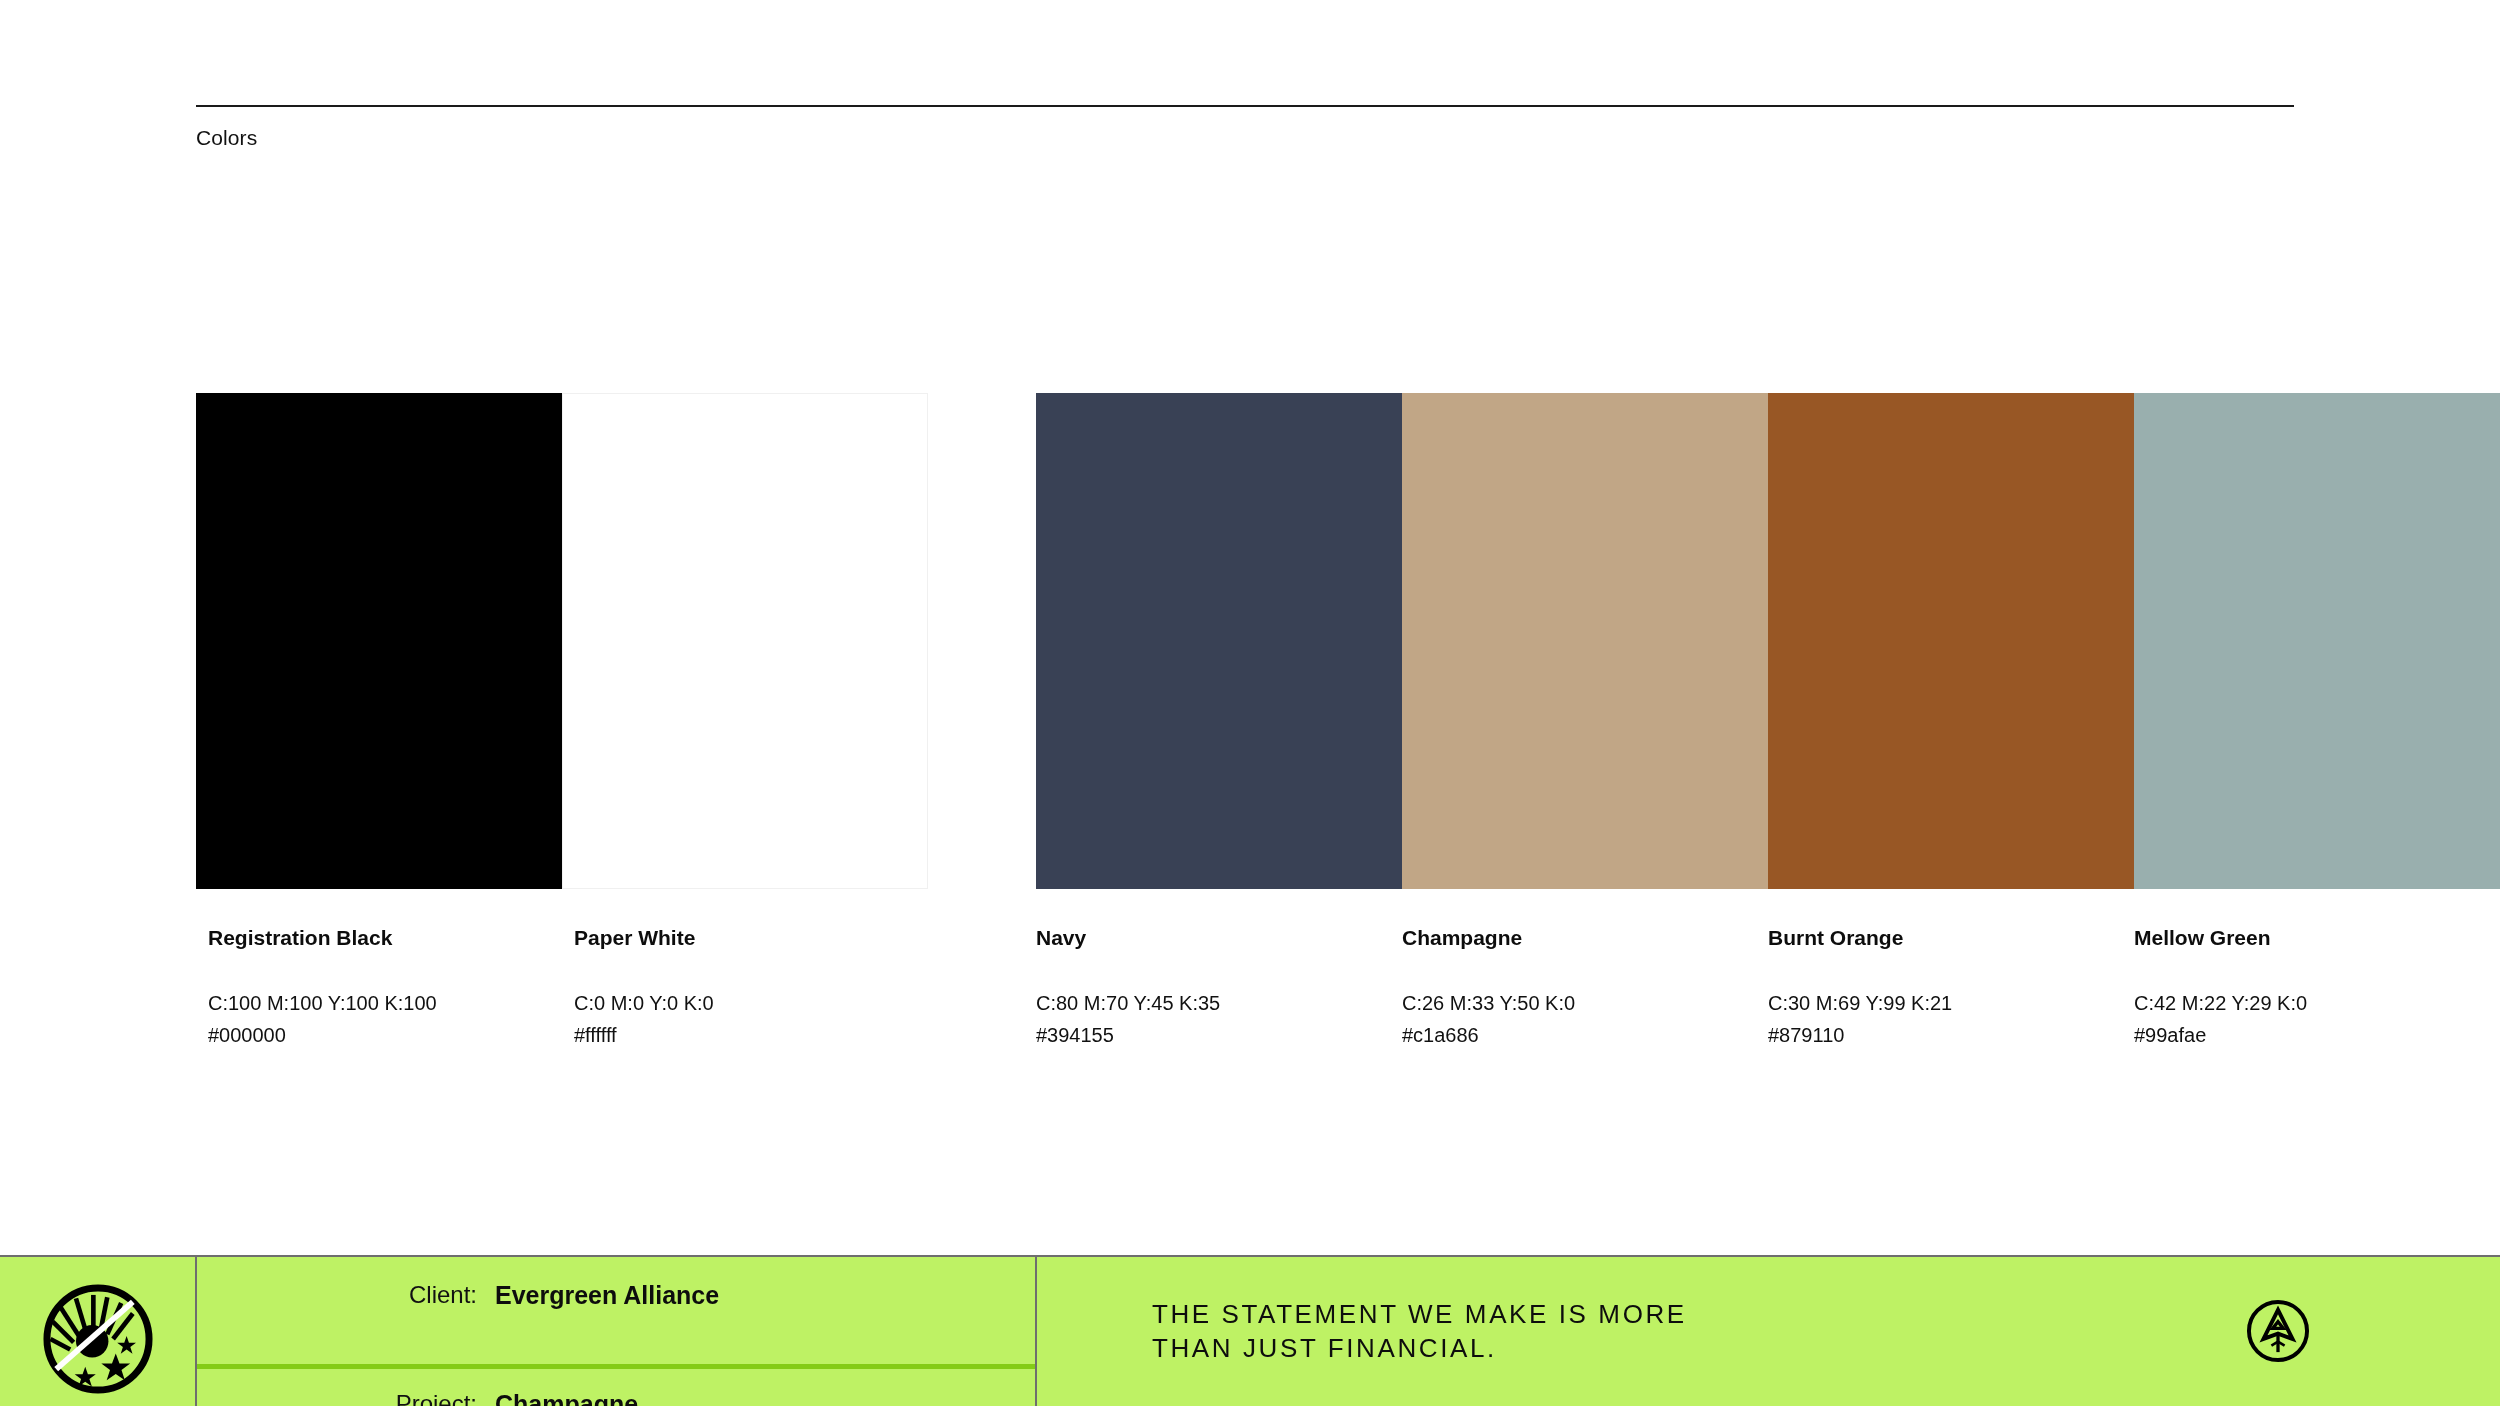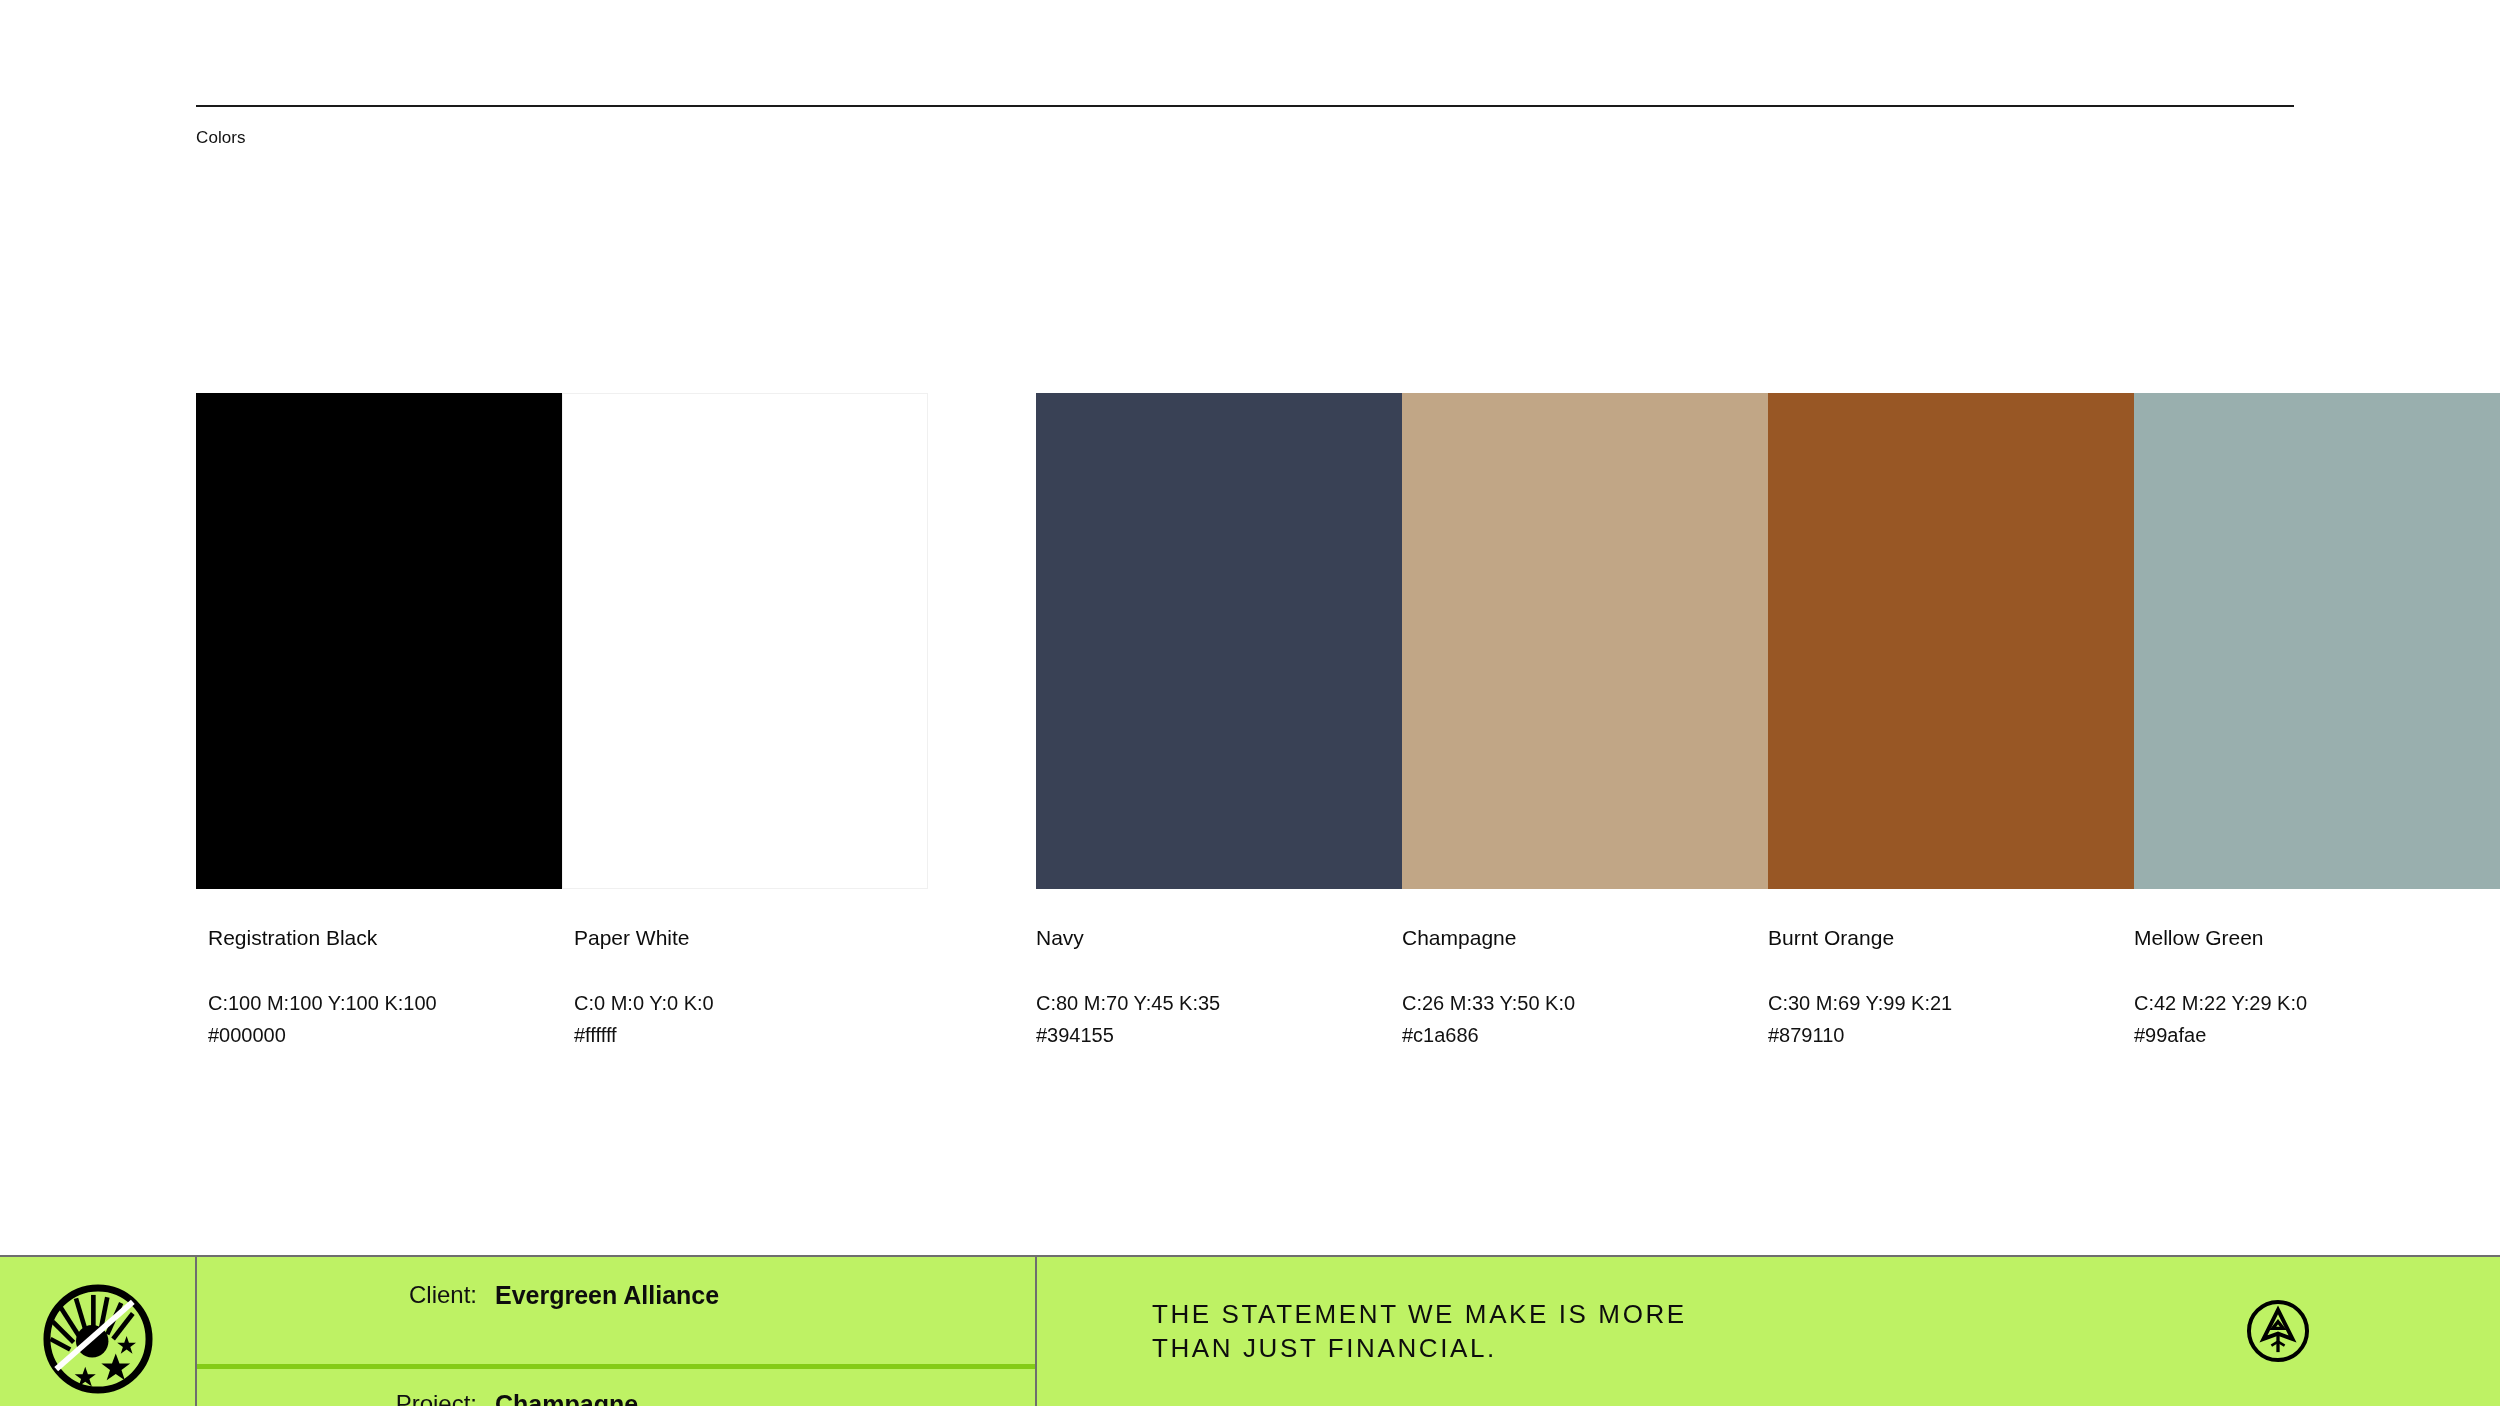--- a/index.html
+++ b/index.html
@@ -27,21 +27,21 @@
     top: 105px;
     width: 2098px;
     height: 0;
     border-top: 2px solid #1a1a1a;
   }
 
   .section-label {
     position: absolute;
     left: 196px;
     top: 124px;
-    font-size: 17px;
+    font-size: 21px;
     line-height: 28px;
     letter-spacing: 0.1px;
     color: #111111;
     white-space: nowrap;
   }
 
   
   .swatch-group {
     position: absolute;
     top: 393px;
@@ -62,21 +62,21 @@
     display: block;
   }
 
   .swatch-chip.bordered {
     border: 1px solid #f0f0f0;
   }
 
   .swatch-name {
     margin-top: 36px;
     font-size: 21px;
-    font-weight: normal;
+    font-weight: bold;
     line-height: 26px;
     color: #0d0d0d;
     white-space: nowrap;
   }
 
   .swatch-values {
     margin-top: 36px;
     font-size: 20px;
     line-height: 32px;
     color: #111111;

